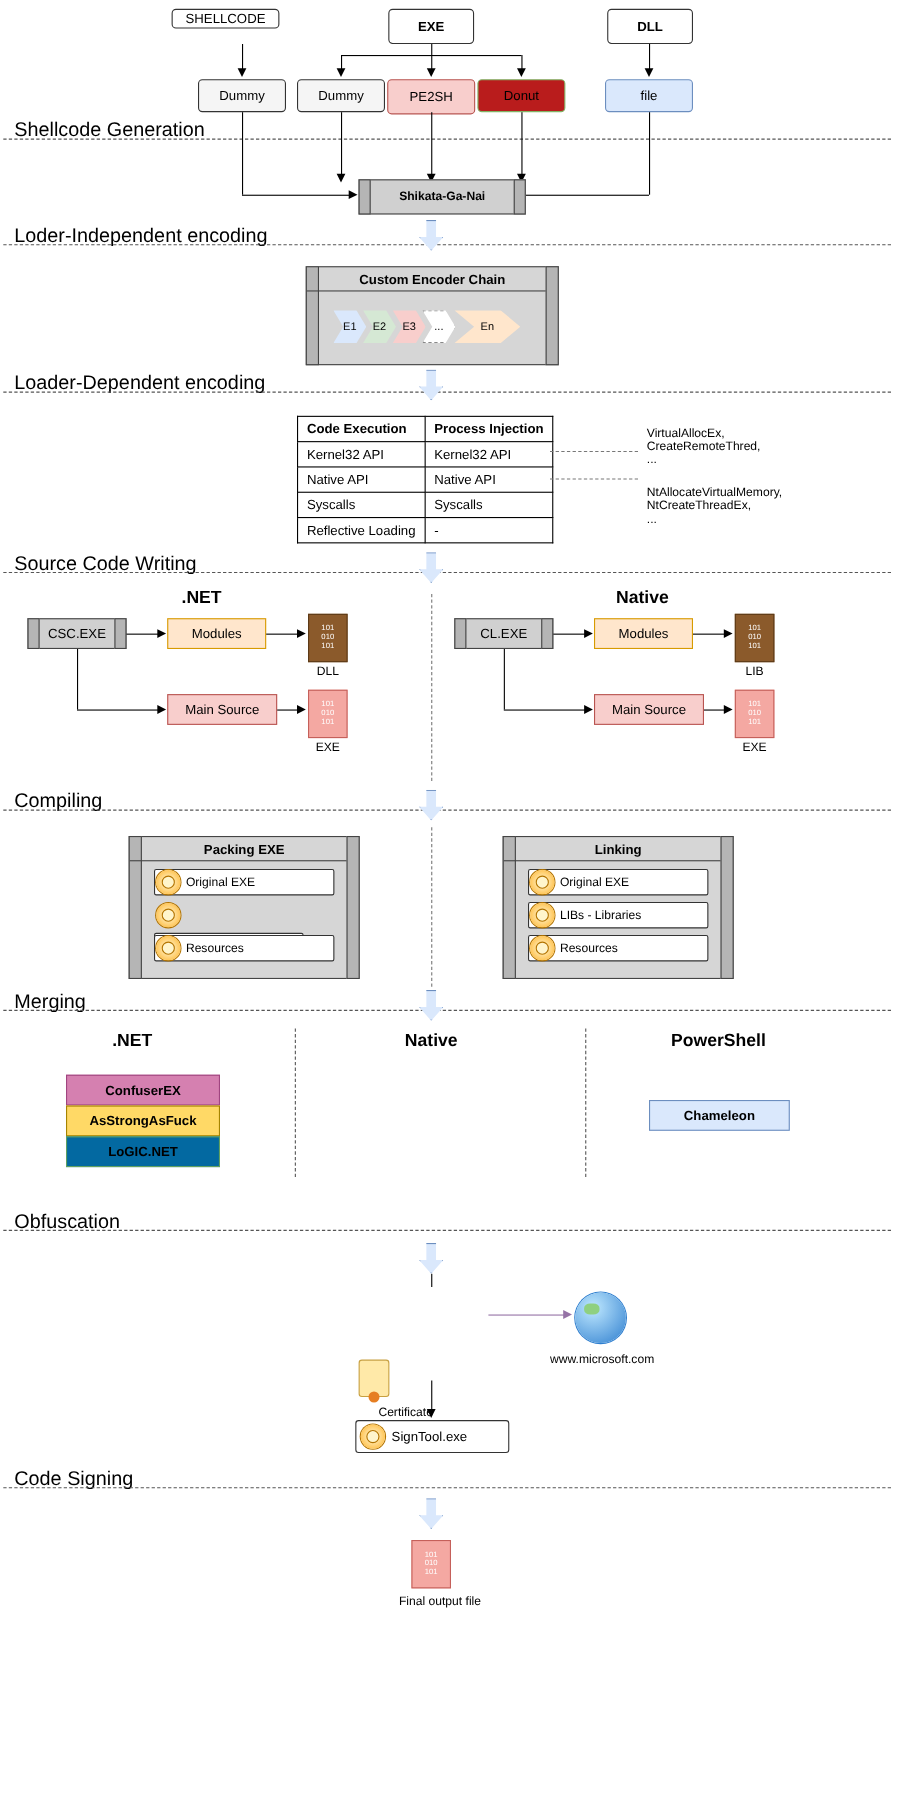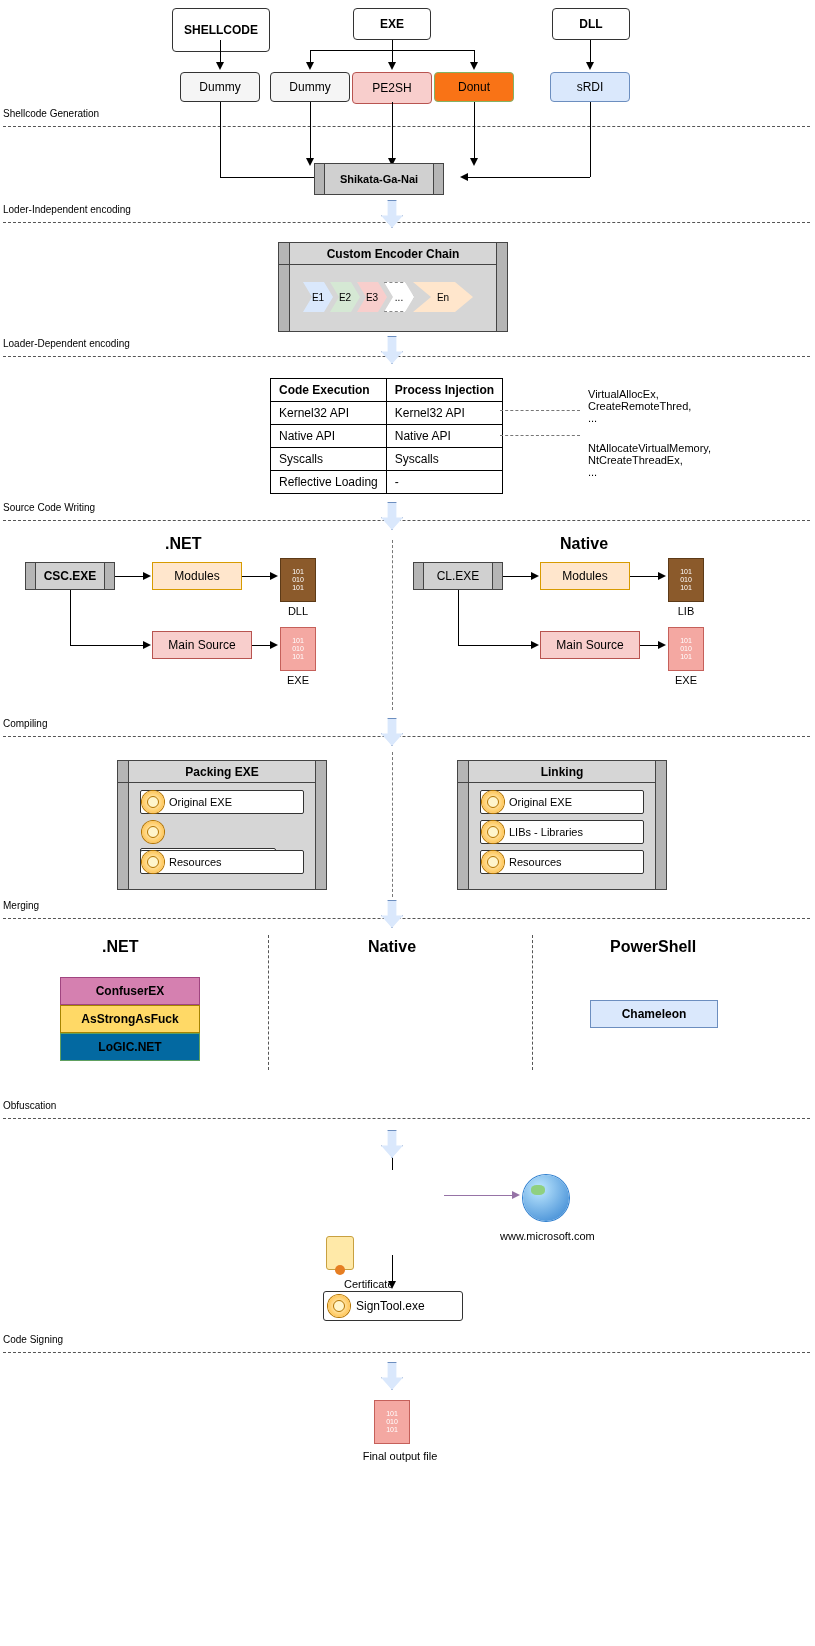--- a/index.html
+++ b/index.html
@@ -1,28 +1,28 @@
 <!DOCTYPE html>
 <html><head>
 <meta charset="utf-8">
 <style>
 *{margin:0;padding:0;box-sizing:border-box}
 body{font-family:Arial,Helvetica,sans-serif;font-size:12px;background:#fff;width:815px;position:relative}
 .canvas{position:relative;width:815px;height:1646px}
 .node{position:absolute;display:flex;align-items:center;justify-content:center;text-align:center;border:1px solid #333;background:#f5f5f5}
 .node.white{background:#fff}
 .node.red{background:#f8cecc;border-color:#b85450}
-.node.green{background:#f97316;border-color:#82b366}
+.node.green{background:#b91c1c;border-color:#82b366}
 .node.blue{background:#dae8fc;border-color:#6c8ebf}
 .node.orange{background:#ffe6cc;border-color:#d79b00}
 .node.pink{background:#f8cecc;border-color:#b85450}
 .node.magenta{background:#e1d5e7;border-color:#9673a6}
 .node.yellow{background:#ffd966;border-color:#a68400}
 .node.green2{background:#0369a1;border-color:#60a060}
-.section{position:absolute;left:3px;font-size:10px;font-weight:normal}
+.section{position:absolute;left:13px;font-size:18px;font-weight:normal}
 .hr{position:absolute;left:3px;width:807px;border-top:1.5px dashed #555}
 .vdash{position:absolute;border-left:1.5px dashed #555;height:135px}
 .arrow-down{position:absolute;width:22px;height:28px;background:#dae8fc;border:1px solid #6c8ebf;clip-path:polygon(30% 0,70% 0,70% 55%,100% 55%,50% 100%,0 55%,30% 55%)}
 .grey-3d{position:absolute;background:#d0d0d0;border:1px solid #444}
 .grey-3d::before,.grey-3d::after{content:"";position:absolute;top:-1px;bottom:-1px;width:9px;background:#b5b5b5;border:1px solid #444}
 .grey-3d::before{left:-1px}
 .grey-3d::after{right:-1px}
 .grey-3d .inner{position:absolute;inset:0;display:flex;align-items:center;justify-content:center;padding:0 12px;font-weight:bold}
 .tbl{position:absolute;border-collapse:collapse;background:#fff;font-size:12px}
 .tbl td,.tbl th{border:1px solid #000;padding:4px 8px;text-align:left;font-weight:normal}
@@ -58,60 +58,60 @@
 .globe::after{content:"";position:absolute;left:8px;top:10px;width:14px;height:10px;background:#8fd080;border-radius:40%}
 .cert{position:absolute;width:28px;height:34px;background:#ffe9a8;border:1px solid #c8a040;border-radius:3px}
 .cert::after{content:"";position:absolute;bottom:-6px;left:8px;width:10px;height:10px;background:#e67e22;border-radius:50%}
 .txt{position:absolute;font-size:11px}
 </style>
 </head>
 <body>
 
 <div class="canvas">
 
-<div class="node white" style="left:172px;top:8px;width:98px;height:44px;font-weight:bold;border-radius:4px">SHELLCODE</div>
+<div class="node white" style="left:156px;top:8px;width:98px;height:18px;font-weight:normal;border-radius:4px">SHELLCODE</div>
 <div class="node white" style="left:353px;top:8px;width:78px;height:32px;font-weight:bold;border-radius:4px">EXE</div>
 <div class="node white" style="left:552px;top:8px;width:78px;height:32px;font-weight:bold;border-radius:4px">DLL</div>
 
 <div class="thin-arr v" style="left:220px;top:40px;height:24px"></div>
     <div class="ah-d" style="left:216px;top:62px"></div>
 <div class="thin-arr v" style="left:392px;top:40px;height:10px"></div>
 <div class="thin-arr h" style="left:310px;top:50px;width:164px"></div>
 <div class="thin-arr v" style="left:310px;top:50px;height:14px"></div>
     <div class="ah-d" style="left:306px;top:62px"></div>
 <div class="thin-arr v" style="left:392px;top:50px;height:14px"></div>
     <div class="ah-d" style="left:388px;top:62px"></div>
 <div class="thin-arr v" style="left:474px;top:50px;height:14px"></div>
     <div class="ah-d" style="left:470px;top:62px"></div>
 <div class="thin-arr v" style="left:590px;top:40px;height:24px"></div>
     <div class="ah-d" style="left:586px;top:62px"></div>
 
 <div class="node" style="left:180px;top:72px;width:80px;height:30px;border-radius:4px">Dummy</div>
 <div class="node" style="left:270px;top:72px;width:80px;height:30px;border-radius:4px">Dummy</div>
 <div class="node red" style="left:352px;top:72px;width:80px;height:32px;border-radius:4px">PE2SH</div>
 <div class="node green" style="left:434px;top:72px;width:80px;height:30px;border-radius:4px">Donut</div>
-<div class="node blue" style="left:550px;top:72px;width:80px;height:30px;border-radius:4px">sRDI</div>
+<div class="node blue" style="left:550px;top:72px;width:80px;height:30px;border-radius:4px">file</div>
 
 <div class="section" style="top:108px">Shellcode Generation</div>
 <div class="hr" style="top:126px"></div>
 
 <div class="thin-arr v" style="left:220px;top:102px;height:75px"></div>
 <div class="thin-arr h" style="left:220px;top:177px;width:99px"></div>
     <div class="ah-r" style="left:317px;top:173px"></div>
 <div class="thin-arr v" style="left:310px;top:102px;height:58px"></div>
     <div class="ah-d" style="left:306px;top:158px"></div>
 <div class="thin-arr v" style="left:392px;top:102px;height:58px"></div>
     <div class="ah-d" style="left:388px;top:158px"></div>
 <div class="thin-arr v" style="left:474px;top:102px;height:58px"></div>
     <div class="ah-d" style="left:470px;top:158px"></div>
 <div class="thin-arr v" style="left:590px;top:102px;height:75px"></div>
 <div class="thin-arr h" style="left:467px;top:177px;width:123px"></div>
     <div class="ah-l" style="left:460px;top:173px"></div>
 
-<div class="grey-3d" style="left:314px;top:163px;width:130px;height:32px">
+<div class="grey-3d" style="left:326px;top:163px;width:152px;height:32px">
       <div class="inner" style="font-size:11px">Shikata-Ga-Nai</div>
     </div>
 
 <div class="section" style="top:204px">Loder-Independent encoding</div>
 <div class="hr" style="top:222px"></div>
 
 <div class="arrow-down" style="left:381px;top:200px"></div>
 
 <div class="panel" style="left:278px;top:242px;width:230px;height:90px">
   <div class="hdr">Custom Encoder Chain</div>
@@ -162,21 +162,21 @@
 
 <div class="section" style="top:502px">Source Code Writing</div>
 <div class="hr" style="top:520px"></div>
 
 <div class="arrow-down" style="left:381px;top:502px"></div>
 
 <div class="txt" style="left:165px;top:535px;font-size:16px;font-weight:bold">.NET</div>
 <div class="txt" style="left:560px;top:535px;font-size:16px;font-weight:bold">Native</div>
 
 <div class="grey-3d" style="left:25px;top:562px;width:90px;height:28px">
-      <div class="inner" style="font-weight:bold">CSC.EXE</div>
+      <div class="inner" style="font-weight:normal">CSC.EXE</div>
     </div>
 <div class="thin-arr h" style="left:115px;top:576px;width:30px"></div>
     <div class="ah-r" style="left:143px;top:572px"></div>
 <div class="node orange" style="left:152px;top:562px;width:90px;height:28px">Modules</div>
 <div class="thin-arr h" style="left:242px;top:576px;width:30px"></div>
     <div class="ah-r" style="left:270px;top:572px"></div>
 <div class="fileicon brown" style="left:280px;top:558px">
       <div class="bin">101
 010
 101</div>

